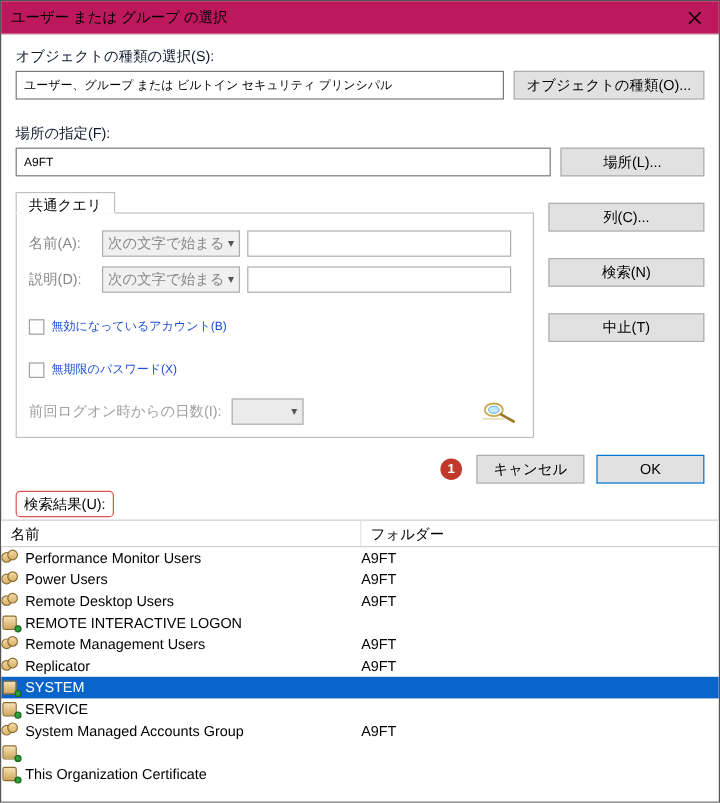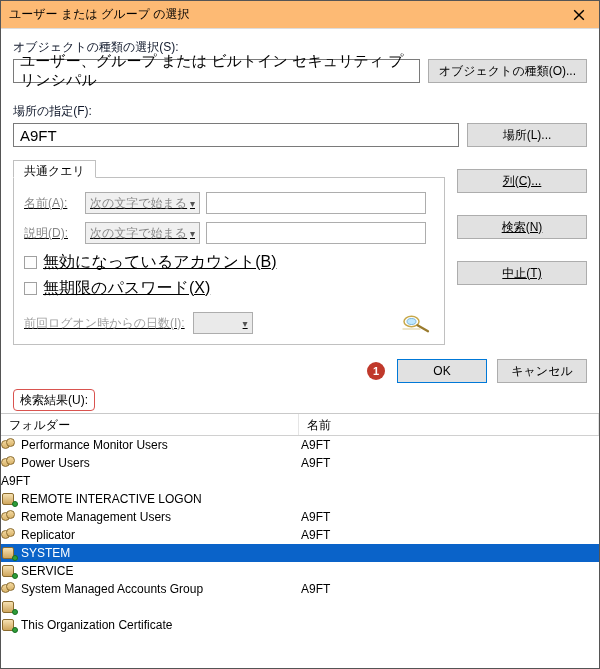--- a/index.html
+++ b/index.html
@@ -9,30 +9,30 @@
     font-size: 12px;
     color: #000;
     background: #fff;
     width: 600px;
     height: 669px;
     overflow: hidden;
   }
   .window { border: 1px solid #555; width: 600px; height: 669px; display:flex; flex-direction:column; background:#fff; }
   .titlebar {
     height: 28px; display:flex; align-items:center; justify-content:space-between;
-    padding: 0 0 0 8px; font-size: 12px; background:#fdba74; border-bottom:1px solid #ddd;
+    padding: 0 0 0 8px; font-size: 12px; background:#be185d; border-bottom:1px solid #ddd;
   }
   .titlebar .close { width:40px; height:28px; display:flex; align-items:center; justify-content:center; }
   .titlebar .close svg { width:12px; height:12px; }
   .upper { padding: 10px 12px 8px 12px; }
   .field-label { color:#0f172a; font-size:12px; margin-bottom:3px;}
   .field-pair { display:flex; align-items:stretch; gap:8px; }
   .textbox {
     flex:1; border:1px solid #7a7a7a; background:#fff; height:24px; padding:2px 6px;
-    font-size:15px; display:flex; align-items:center;
+    font-size:10px; display:flex; align-items:center;text-align:center;
   }
   button.win {
     height:24px; min-width:120px; font-size:12px;
     background:#e1e1e1; border:1px solid #adadad; padding:0 10px;
     font-family: inherit; cursor: default;
   }
   button.win.small { min-width: 70px; }
   button.win:disabled { color:#000000; }
   button.win.primary { border:1.5px solid #0078d7; }
   .tabs-area { border:1px solid #c0c0c0; margin-top:8px; position:relative; padding:8px 10px 10px 10px; }
@@ -41,21 +41,21 @@
     border:1px solid #c0c0c0; border-bottom:1px solid #fff; background:#fff; font-size:12px;
   }
   .query-row { display:flex; align-items:center; gap:6px; height:26px; margin-top:4px;}
   .q-label { width:55px; color:#888; font-size:12px;}
   .combo {
     width:115px; height:22px; border:1px solid #adadad; background:#f0f0f0;
     display:flex; align-items:center; justify-content:space-between; padding:0 4px; color:#888; font-size:12px;
   }
   .combo .chev { font-size:10px; color:#555; }
   .q-input { width:220px; height:22px; border:1px solid #adadad; background:#fff; }
-  .chk-row { display:flex; align-items:center; gap:6px; height:20px; margin-top:6px; color:#000000; font-size:16px;}
+  .chk-row { display:flex; align-items:center; gap:6px; height:20px; margin-top:16px; color:#1d4ed8; font-size:10px;}
   .chkbox { width:13px; height:13px; border:1px solid #a0a0a0; background:#fdfdfd; }
   .days-row { display:flex; align-items:center; gap:8px; margin-top:14px; color:#a0a0a0; font-size:12px;}
   .days-combo { width:60px; height:22px; border:1px solid #adadad; background:#eaeaea; display:flex; align-items:center; justify-content:flex-end; padding-right:4px;}
   .days-combo .chev { font-size:10px; color:#555; }
   .lower-buttons { display:flex; justify-content:flex-end; gap:10px; padding: 6px 12px 6px 12px; align-items:center;}
   .num-badge {
     width:18px; height:18px; border-radius:50%; background:#c0392b; color:#fff;
     display:flex; align-items:center; justify-content:center; font-weight:bold; font-size:11px;
     margin-right:2px;
   }
@@ -91,21 +91,21 @@
     border:1px solid #8a6b2e; position:absolute; left:1px; top:1px;
   }
   .pr-ico .pin{
     width:6px; height:6px; border-radius:50%; background:#2e9e3a; border:1px solid #176b20;
     position:absolute; right:-1px; bottom:-1px;
   }
   
   .list-body::-webkit-scrollbar { width:16px; }
   .list-body::-webkit-scrollbar-track { background:#f0f0f0; }
   .list-body::-webkit-scrollbar-thumb { background:#c4c4c4; border:1px solid #a0a0a0;}
-  .q-flex { display:flex; gap:12px;text-decoration:underline;}
+  .q-flex { display:flex; gap:12px;}
   .q-left { flex:1;}
   .q-right { width:130px; display:flex; flex-direction:column; gap:8px; align-items:stretch; position:relative;}
   .q-right button.win { min-width:0; width:100%; }
   .lens-svg{ width:36px; height:22px;}
   .spacer { flex:1; }
 </style>
 </head>
 <body>
 
 <div class="window">
@@ -186,32 +186,32 @@
         <div style="height:6px;"></div>
         <button class="win">検索(N)</button>
         <div style="height:6px;"></div>
         <button class="win" disabled="">中止(T)</button>
       </div>
     </div>
   </div>
 
   <div class="lower-buttons">
     <div class="num-badge">1</div>
+    <button class="win small" style="min-width:90px;">キャンセル</button>
     <button class="win small primary" style="min-width:90px;">OK</button>
-    <button class="win small" style="min-width:90px;">キャンセル</button>
   </div>
 
   <div class="results-label-wrap">
     <span class="results-label">検索結果(U):</span>
   </div>
 
   <div class="listview">
     <div class="list-header">
+      <div class="col name">名前</div>
       <div class="col folder">フォルダー</div>
-      <div class="col name">名前</div>
     </div>
     <div class="list-body" id="list-body">
         <div class="row">
           <div class="cell name">
             <span class="ico">
               <span class="grp-ico">
                 <span class="h h1"></span>
                 <span class="h h2"></span>
               </span>
             </span>
@@ -229,20 +229,29 @@
                 <span class="h h2"></span>
               </span>
             </span>
             <span>Power Users</span>
           </div>
           <div class="cell folder">
             <span>A9FT</span>
           </div>
         </div>
         <div class="row">
+          <div class="cell name">
+            <span class="ico">
+              <span class="grp-ico">
+                <span class="h h1"></span>
+                <span class="h h2"></span>
+              </span>
+            </span>
+            <span>Remote Desktop Users</span>
+          </div>
           <div class="cell folder">
             <span>A9FT</span>
           </div>
         </div>
         <div class="row">
           <div class="cell name">
             <span class="ico">
               <span class="pr-ico">
                 <span class="body"></span>
                 <span class="pin"></span>

